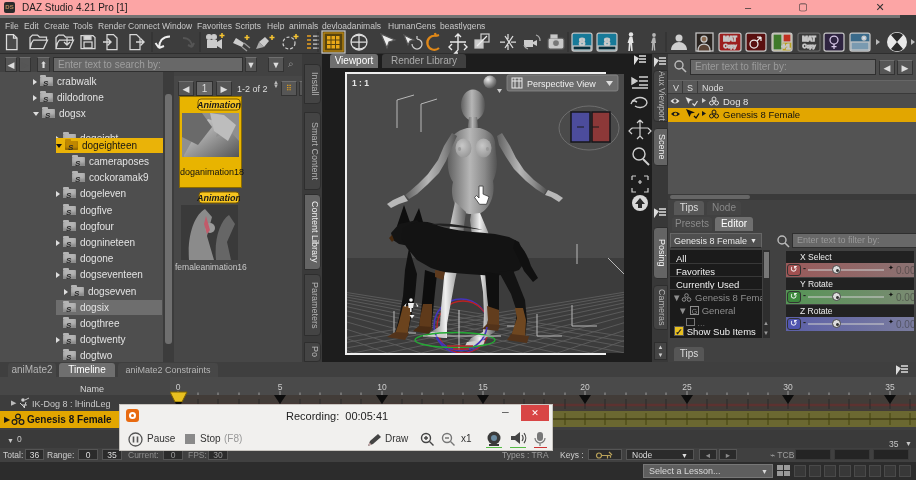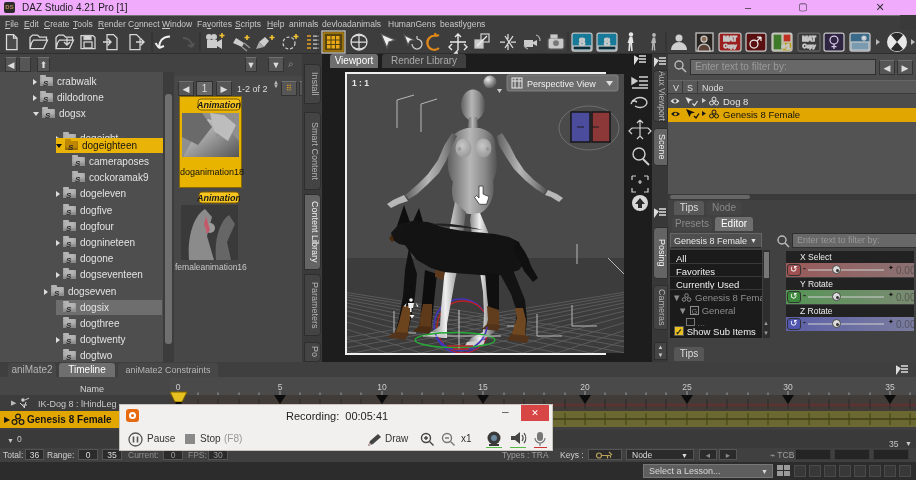--- a/index.html
+++ b/index.html
@@ -1,26 +1,26 @@
 <!DOCTYPE html>
 <html><head>
 <meta charset="utf-8">
 <style>
 * { margin:0; padding:0; box-sizing:border-box; }
 html,body { width:916px; height:480px; overflow:hidden; background:#3a3a3a;
   font-family:"Liberation Sans", sans-serif; }
 #app { position:absolute; left:0; top:0; width:916px; height:480px; }
 .abs { position:absolute; }
 
-#titlebar { left:0; top:0; width:916px; height:15px; background:#f0abfc; color:#1c1c1c; }
+#titlebar { left:0; top:0; width:916px; height:15px; background:#fca5a5; color:#1c1c1c; }
 #titlebar .txt { position:absolute; left:22px; top:2px; font-size:10px; }
 #tbicon { position:absolute; left:4px; top:2px; width:11px; height:11px; background:#2b2b2b; color:#b9895a; font-size:6px; font-weight:bold; text-align:center; line-height:11px; border-radius:2px; }
 .winbtn { position:absolute; top:1px; color:#333; font-size:11px; width:30px; text-align:center; }
 
-#menubar { left:0; top:15px; width:900px; height:15px; background:#3d3d3d; color:#c9c9c9; font-size:8.5px; border-top:1px solid #737373; }
+#menubar { left:0; top:15px; width:900px; height:15px; background:#3d3d3d; color:#c9c9c9; font-size:8.5px; border-top:3px solid #737373; }
 #menubar span { position:absolute; top:3px; }
 #menubar u { text-decoration:underline; }
 
 #toolbar { left:0; top:30px; width:916px; height:24px; background:#3d3d3d; border-bottom:1px solid #2e2e2e; }
 
 #leftpanel { left:0; top:54px; width:322px; height:308px; background:#484848; }
 #lsearchrow { position:absolute; left:0; top:0; width:322px; height:22px; background:#424242; }
 .sbtn { position:absolute; top:3px; height:15px; background:#565656; border:1px solid #333; border-top-color:#6f6f6f; color:#ddd; font-size:9px; text-align:center; line-height:14px; }
 .sfield { position:absolute; background:#686868; border:1px solid #2f2f2f; color:#9f9f9f; font-size:10px; padding:1px 4px; }
 #tree { position:absolute; left:0; top:18px; width:174px; height:290px; background:#4e4e4e; overflow:hidden; font-size:10px; color:#e3e3e3; }
@@ -204,39 +204,40 @@
     <g stroke="#2f2f2f">
           <path d="M152 2 v20 M200 2 v20 M318 2 v20 M568 2 v20 M666 2 v20"></path>
         </g>
   </svg>
   </div>
   <div class="abs" id="leftpanel">
     <div id="lsearchrow">
       <div class="sbtn" style="left:5px;width:12px;">◀</div>
       <div class="sbtn" style="left:19px;width:12px;color:#555;">▶</div>
       <div class="sbtn" style="left:37px;width:13px;">⬆</div>
+      <div class="sfield" style="left:53px;top:3px;width:190px;height:15px;">Enter text to search by:</div>
       <div class="sbtn" style="left:245px;width:12px;">▼</div>
       <div class="sbtn" style="left:268px;width:16px;">▼</div>
       <div style="position:absolute;left:288px;top:4px;color:#999;font-size:10px;">⌕</div>
     </div>
     <div id="tree">
       <div class="trow" style="left:33px;top:2px;"><i class="arrow ar-r"></i><i class="fold"></i>crabwalk</div>
       <div class="trow" style="left:33px;top:18px;"><i class="arrow ar-r"></i><i class="fold"></i>dildodrone</div>
       <div class="trow" style="left:33px;top:34px;"><i class="arrow ar-d"></i><i class="fold"></i>dogsx</div>
       <div class="trow" style="left:56px;top:59px;"><i class="arrow ar-r"></i><i class="fold"></i>dogeight</div>
       <div class="trow selrow" style="left:56px;top:66px;"><i class="arrow ar-d" style="border-top-color:#111"></i><i class="fold"></i>dogeighteen</div>
       <div class="trow" style="left:72px;top:82px;"><i class="fold"></i>cameraposes</div>
       <div class="trow" style="left:72px;top:98px;"><i class="fold"></i>cockoramak9</div>
       <div class="trow" style="left:56px;top:114px;"><i class="arrow ar-r"></i><i class="fold"></i>dogeleven</div>
       <div class="trow" style="left:56px;top:131px;"><i class="fold" style="margin-left:7px"></i>dogfive</div>
       <div class="trow" style="left:56px;top:147px;"><i class="fold" style="margin-left:7px"></i>dogfour</div>
       <div class="trow" style="left:56px;top:163px;"><i class="arrow ar-r"></i><i class="fold"></i>dognineteen</div>
       <div class="trow" style="left:56px;top:179px;"><i class="fold" style="margin-left:7px"></i>dogone</div>
       <div class="trow" style="left:56px;top:195px;"><i class="arrow ar-r"></i><i class="fold"></i>dogseventeen</div>
-      <div class="trow" style="left:44px;top:212px;"><i class="arrow ar-r"></i><i class="fold"></i>dogsevven</div>
+      <div class="trow" style="left:64px;top:212px;"><i class="arrow ar-r"></i><i class="fold"></i>dogsevven</div>
       <div class="trow hovrow" style="left:56px;top:228px;"><i class="fold" style="margin-left:7px"></i>dogsix</div>
       <div class="trow" style="left:56px;top:244px;"><i class="fold" style="margin-left:7px"></i>dogthree</div>
       <div class="trow" style="left:56px;top:260px;"><i class="arrow ar-r"></i><i class="fold"></i>dogtwenty</div>
       <div class="trow" style="left:56px;top:276px;"><i class="fold" style="margin-left:7px"></i>dogtwo</div>
     </div>
     <div id="treescroll"></div>
       <div id="treethumb"></div>
     <div id="browser">
       <div class="sbtn" style="left:4px;top:5px;width:16px;">◀</div>
       <div class="sfield" style="left:22px;top:5px;width:17px;height:15px;color:#ddd;text-align:center;padding:1px 0;">1</div>
@@ -579,21 +580,21 @@
         </g>
       <path d="M0 15 L17 15 12 25 5 25 Z" fill="#e8c020" stroke="#7a6000"></path>
       <path d="M5 25 l7 0 -3.5 8 z" fill="#0a0a0a"></path>
     </svg>
     <div style="position:absolute;left:0;top:33px;width:170px;height:16px;background:#3d3d3d;color:#c9c9c9;font-size:9px;">
       <span style="position:absolute;left:11px;top:4px;color:#bbb;font-size:7px;">▶</span>
       <svg width="12" height="12" style="position:absolute;left:19px;top:2px;">
           <circle cx="4" cy="3" r="1.8" fill="#ccc"></circle>
           <path d="M1 6 l5 5 M7 5 l-2 6 M3 8 h5 M6 3 l4 -2" stroke="#ccc" fill="none"></path>
         </svg>
-      <span style="position:absolute;left:32px;top:4px;margin-left:6px;">IK-Dog 8 : lHindLeg</span>
+      <span style="position:absolute;left:32px;top:4px;">IK-Dog 8 : lHindLeg</span>
     </div>
     <div style="position:absolute;left:0;top:49px;width:170px;height:17px;background:#e2a600;color:#151515;font-size:10px;">
       <span style="position:absolute;left:4px;top:4px;font-size:8px;">▶</span>
       <svg width="14" height="13" style="position:absolute;left:11px;top:2px;">
           <g fill="none" stroke="#1a1a1a" stroke-width="1.2">
             <circle cx="7" cy="3.5" r="2.4"></circle>
             <circle cx="3.5" cy="9" r="2.4"></circle>
             <circle cx="10.5" cy="9" r="2.4"></circle>
           </g>
         </svg>

